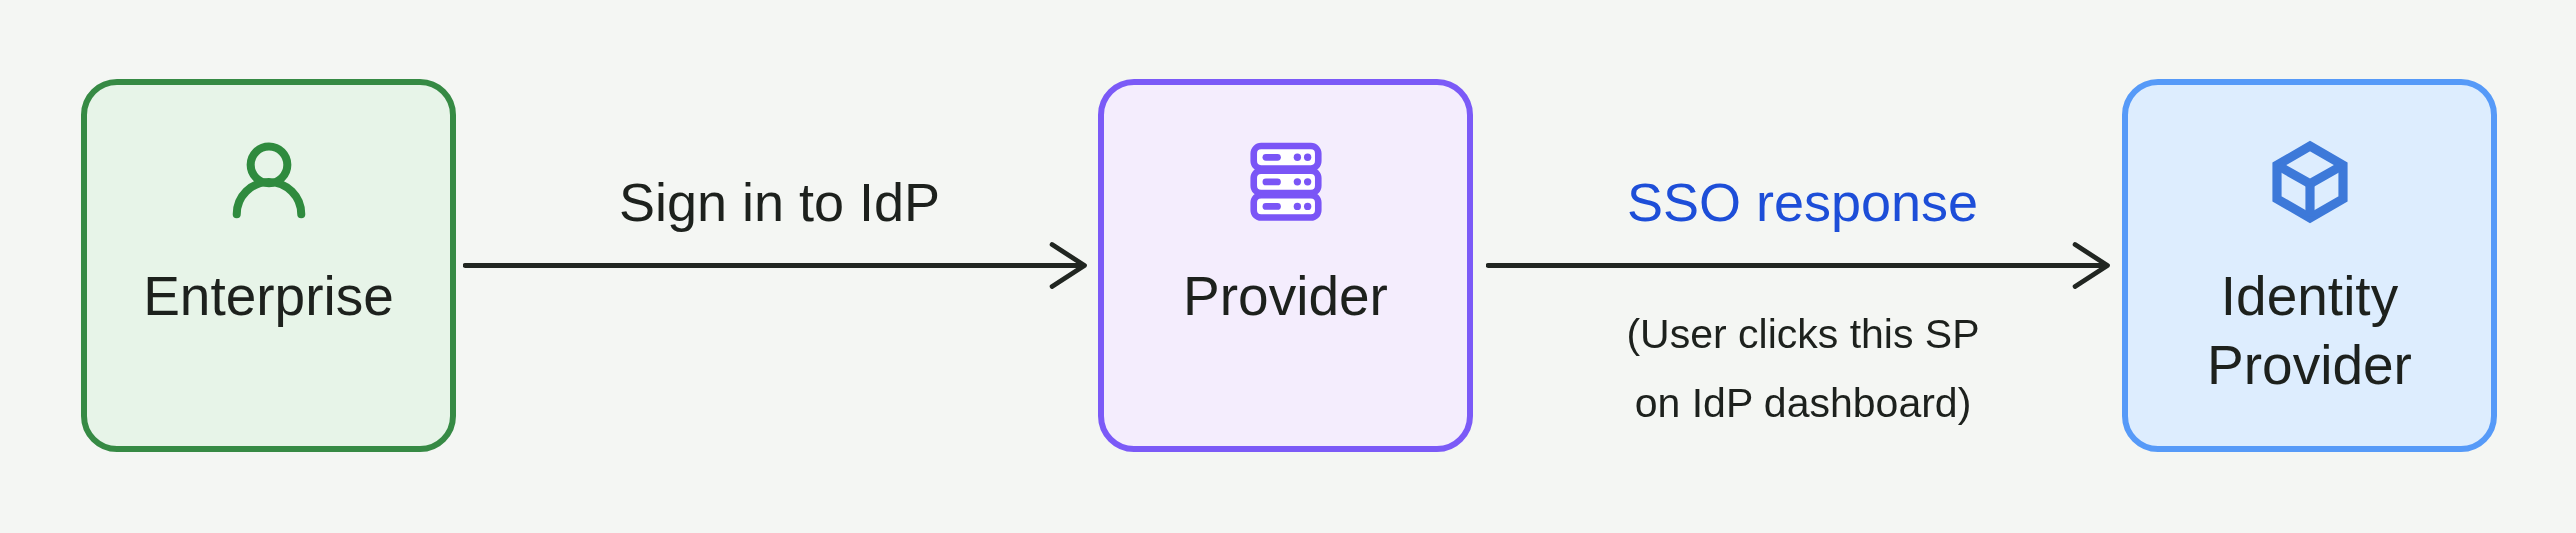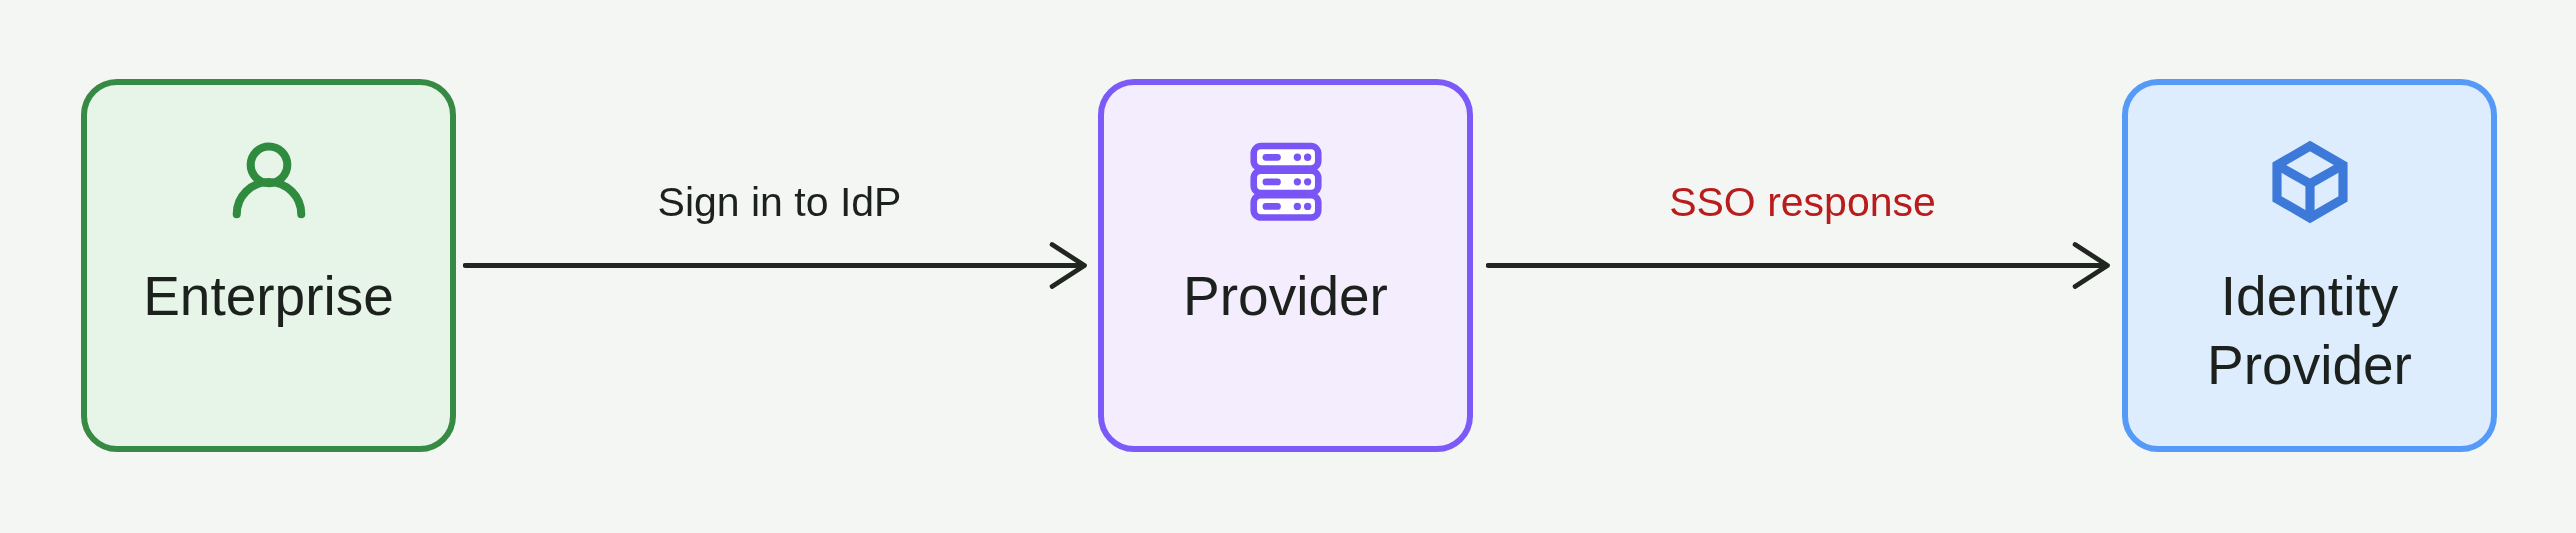--- a/index.html
+++ b/index.html
@@ -31,21 +31,21 @@
     font-size: 55px;
     font-weight: 500;
     line-height: 69px;
     text-align: center;
     white-space: nowrap;
   }
   .edge-label {
     position: absolute;
     top: 177px;
     width: 633px;
-    font-size: 41px;
+    font-size: 54px;
     font-weight: 500;
     line-height: 50px;
     text-align: center;
     white-space: nowrap;
   }
   .edge-sublabel {
     position: absolute;
     top: 300px;
     width: 728px;
     font-size: 41px;
@@ -94,25 +94,29 @@
         <rect x="5.6" y="17.75" width="5" height="1.85" rx="0.92" fill="currentColor"></rect>
         <circle cx="15.1" cy="18.65" r="1" fill="currentColor"></circle>
         <circle cx="17.9" cy="18.65" r="1" fill="currentColor"></circle>
       </svg>
     </div>
     <div class="card-label" style="color: rgb(29, 33, 29);">
       <div>Provider</div>
     </div>
   </div>
 
-  <div class="edge-label" style="left: 1486px; color: #b91c1c;">SSO response</div>
+  <div class="edge-label" style="left: 1486px; color: #1d4ed8;">SSO response</div>
   <svg class="arrow" style="left: 1486px; color: rgb(33, 38, 33);" width="633" height="61" viewBox="0 0 664 64">
     <line x1="2" y1="32" x2="646" y2="32" stroke="currentColor" stroke-width="5" stroke-linecap="round"></line>
     <path d="M618 10 L652 32 L618 54" fill="none" stroke="currentColor" stroke-width="5" stroke-linecap="round" stroke-linejoin="round"></path>
   </svg>
+  <div class="edge-sublabel" style="left: 1439px; color: rgb(29, 33, 29);">
+    <div>(User clicks this SP</div>
+    <div>on IdP dashboard)</div>
+  </div>
 
   <div class="card" style="left: 2122px; background-color: rgb(221, 237, 254); border-color: rgb(86, 154, 248);">
     <div class="icon" style="color: rgb(61, 121, 217);">
       <svg viewBox="0 0 24 24" fill="none" stroke="currentColor" stroke-width="2.5" stroke-linejoin="miter">
         <path d="M12 2.2 L21 7.4 V16.6 L12 21.8 L3 16.6 V7.4 Z"></path>
         <path d="M3.4 7.6 L12 12.5 L20.6 7.6"></path>
         <path d="M12 12.5 V21.4"></path>
       </svg>
     </div>
     <div class="card-label" style="color: rgb(29, 33, 29);">

